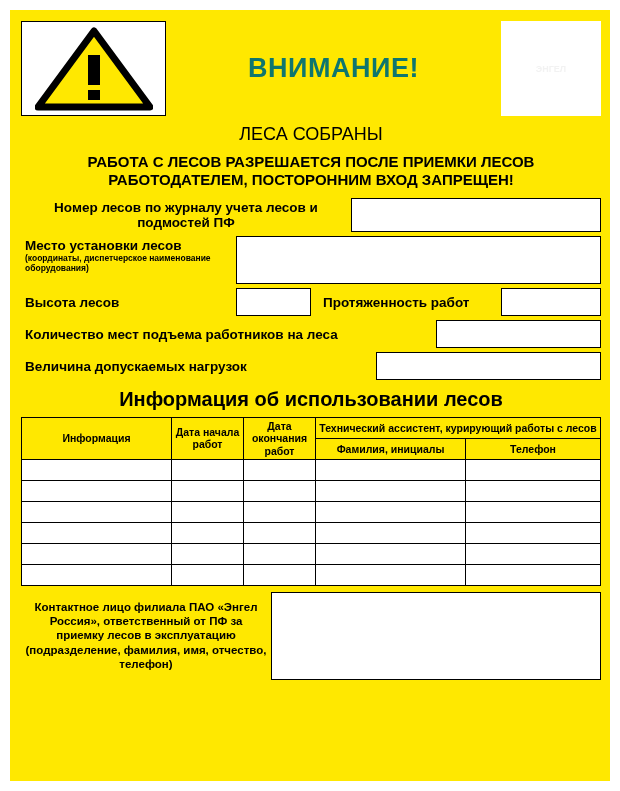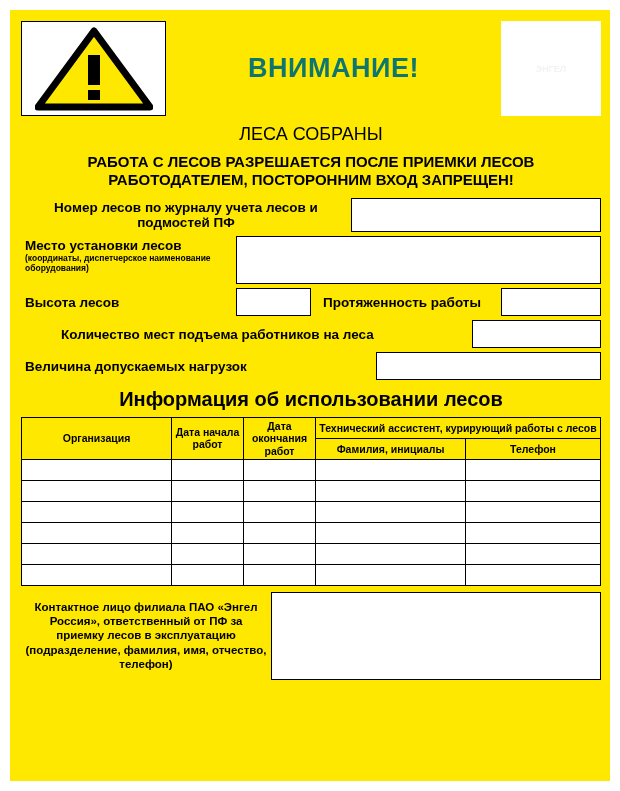--- a/index.html
+++ b/index.html
@@ -94,21 +94,21 @@
     font-weight:bold;
     line-height:1.15;
     margin-top:1px;
   }
 
   .r1 .lbl{width:330px;text-align:center;justify-content:center;}
   .r2 .lbl{width:215px;display:block;padding-top:2px;}
   .r3 .lbl-a{width:215px;justify-content:flex-start;}
   .r3 .f-a{width:75px;flex:none;}
   .r3 .lbl-b{width:190px;justify-content:flex-start;padding-left:12px;}
-  .r4 .lbl{width:415px;justify-content:flex-start;margin-left:36px;}
+  .r4 .lbl{width:415px;justify-content:flex-start;}
   .r5 .lbl{width:355px;justify-content:flex-start;}
 
   
   .sect-title{
     text-align:center;
     font-size:20px;font-weight:bold;
     padding:4px 0 6px 0;
   }
 
   
@@ -191,21 +191,21 @@
       <div class="lbl">
         <span>Место установки лесов</span>
         <span class="sub">(координаты, диспетчерское наименование оборудования)</span>
       </div>
       <div class="fld"></div>
     </div>
 
     <div class="frow r3">
       <div class="lbl lbl-a">Высота лесов</div>
       <div class="fld f-a"></div>
-      <div class="lbl lbl-b">Протяженность работы</div>
+      <div class="lbl lbl-b">Протяженность работ</div>
       <div class="fld"></div>
     </div>
 
     <div class="frow r4">
       <div class="lbl">Количество мест подъема работников на леса</div>
       <div class="fld"></div>
     </div>
 
     <div class="frow r5">
       <div class="lbl">Величина допускаемых нагрузок</div>
@@ -217,21 +217,21 @@
     <table class="usage">
       <colgroup>
         <col class="c1">
           <col class="c2">
           <col class="c3">
           <col class="c4">
           <col class="c5">
       </colgroup>
       <thead>
         <tr>
-          <th rowspan="2">Организация</th>
+          <th rowspan="2">Информация</th>
           <th rowspan="2">Дата начала работ</th>
           <th rowspan="2">Дата окончания работ</th>
           <th colspan="2">Технический ассистент, курирующий работы с лесов</th>
         </tr>
         <tr>
           <th>Фамилия, инициалы</th>
           <th>Телефон</th>
         </tr>
       </thead>
       <tbody>

